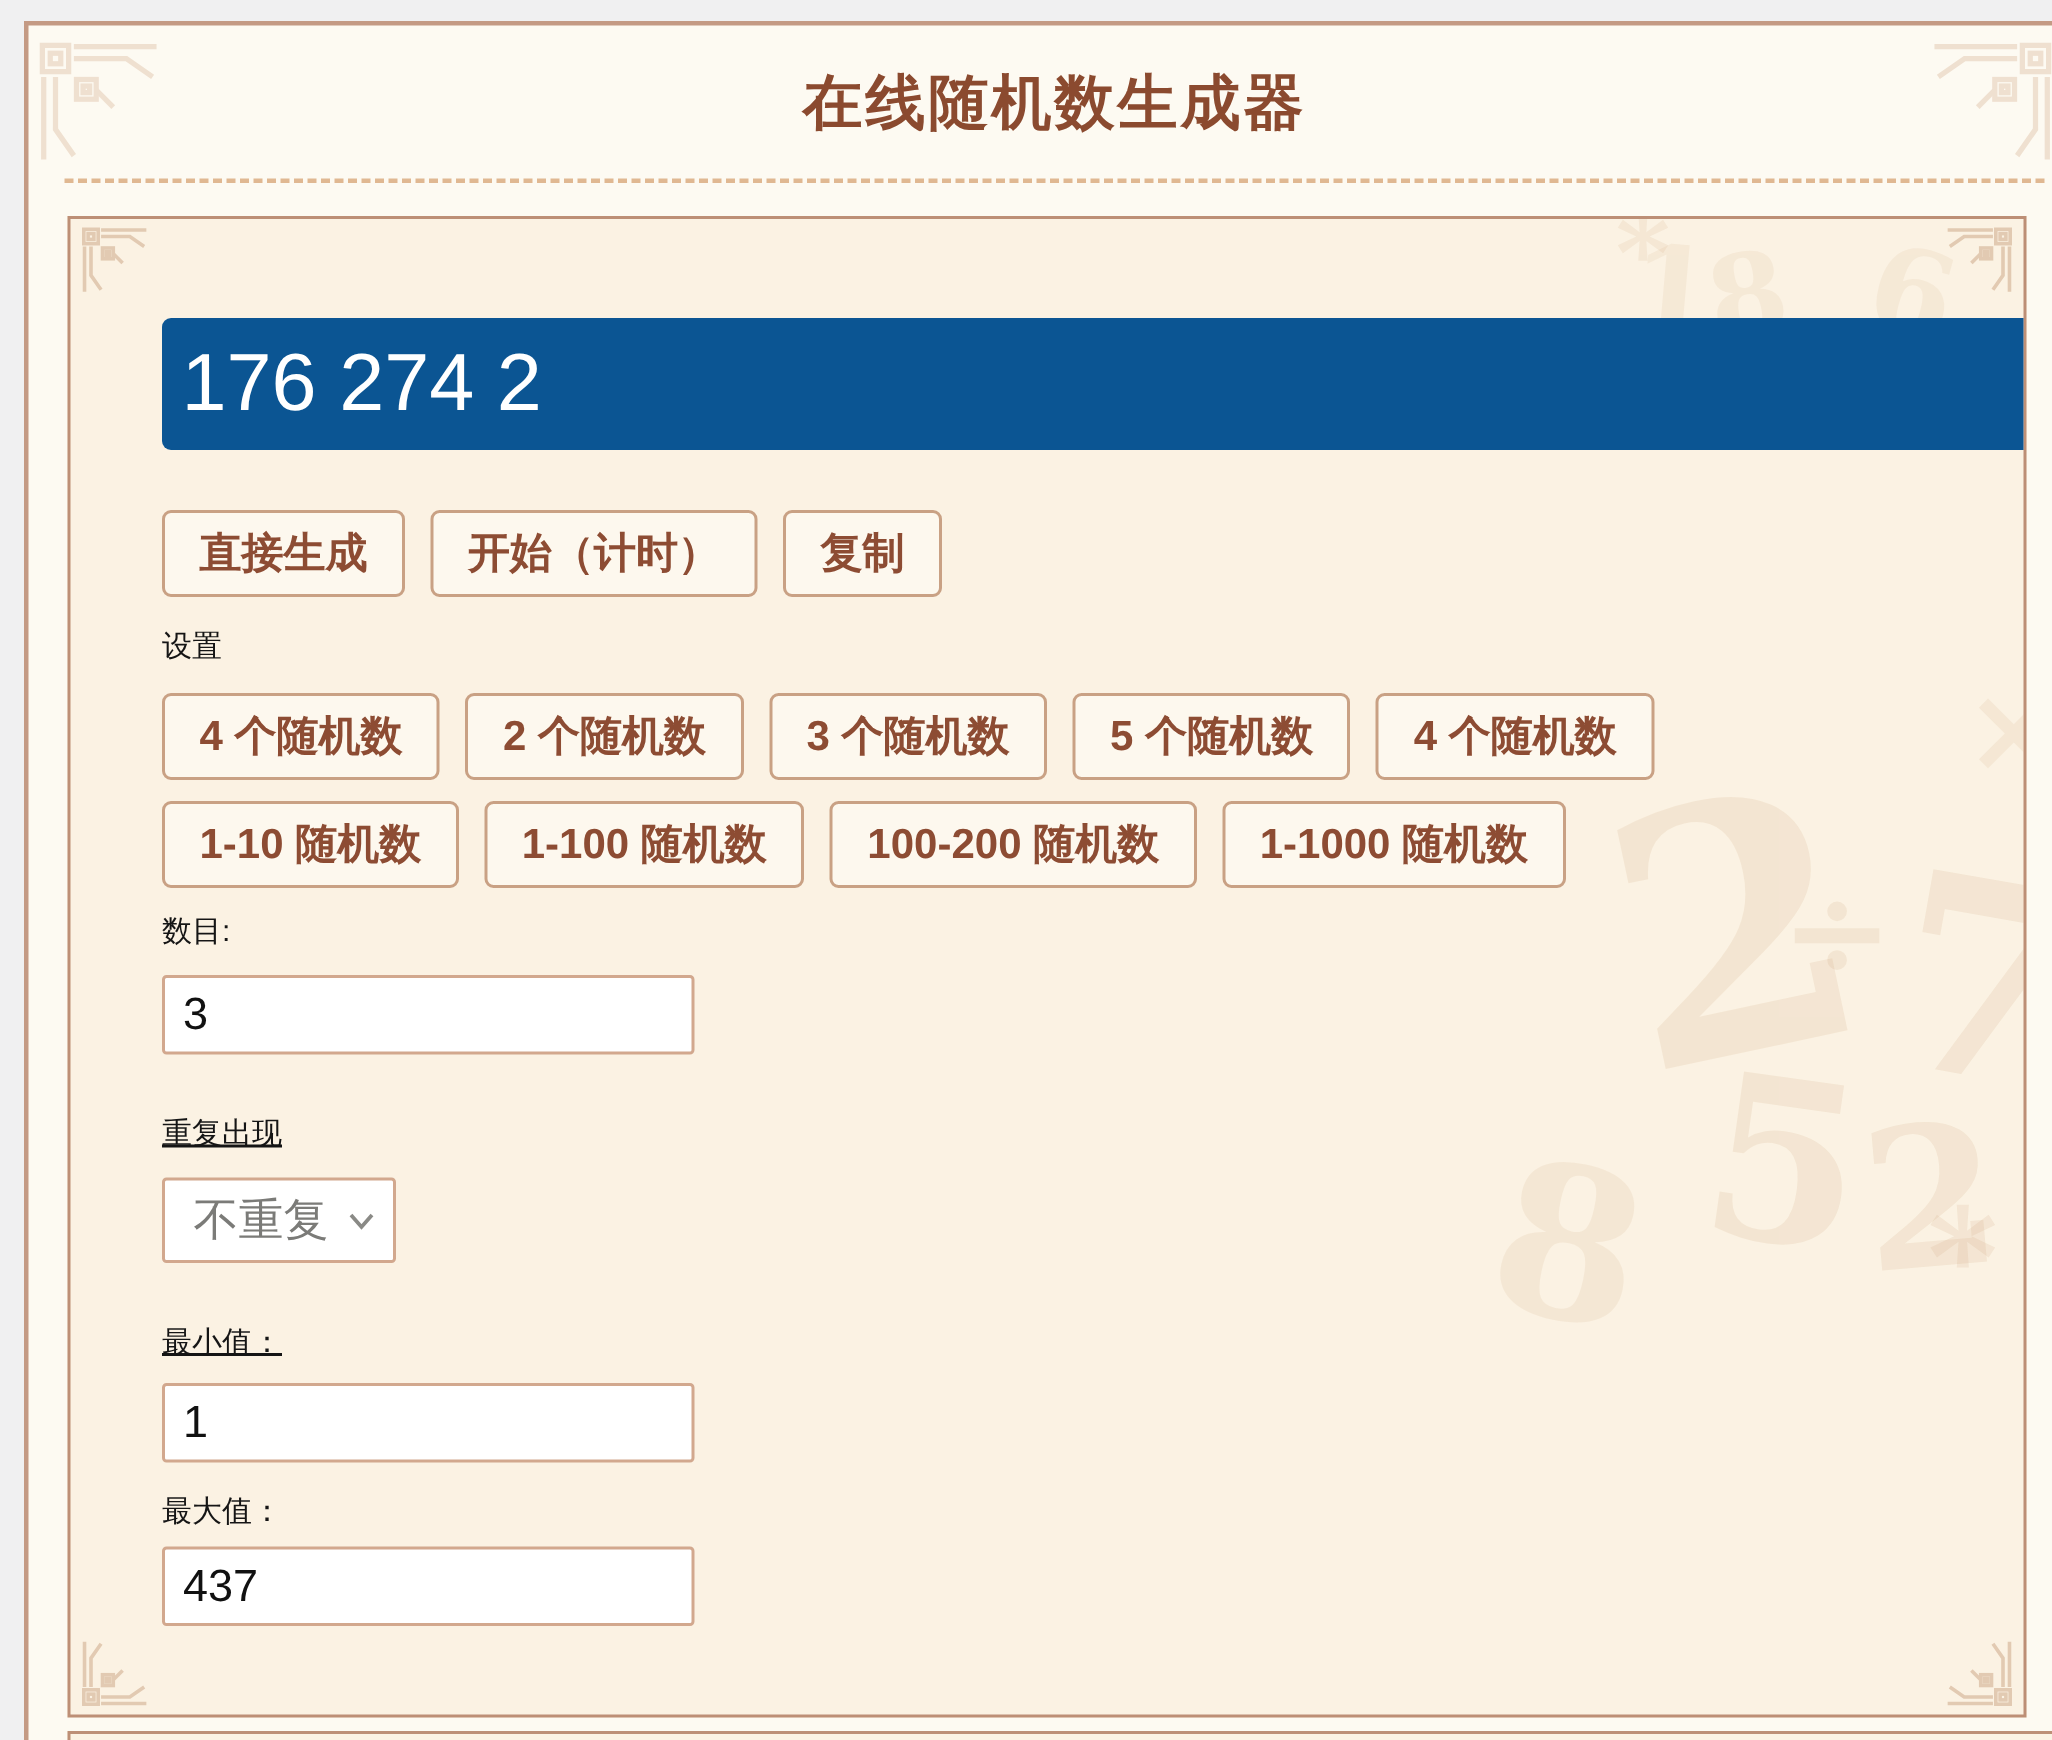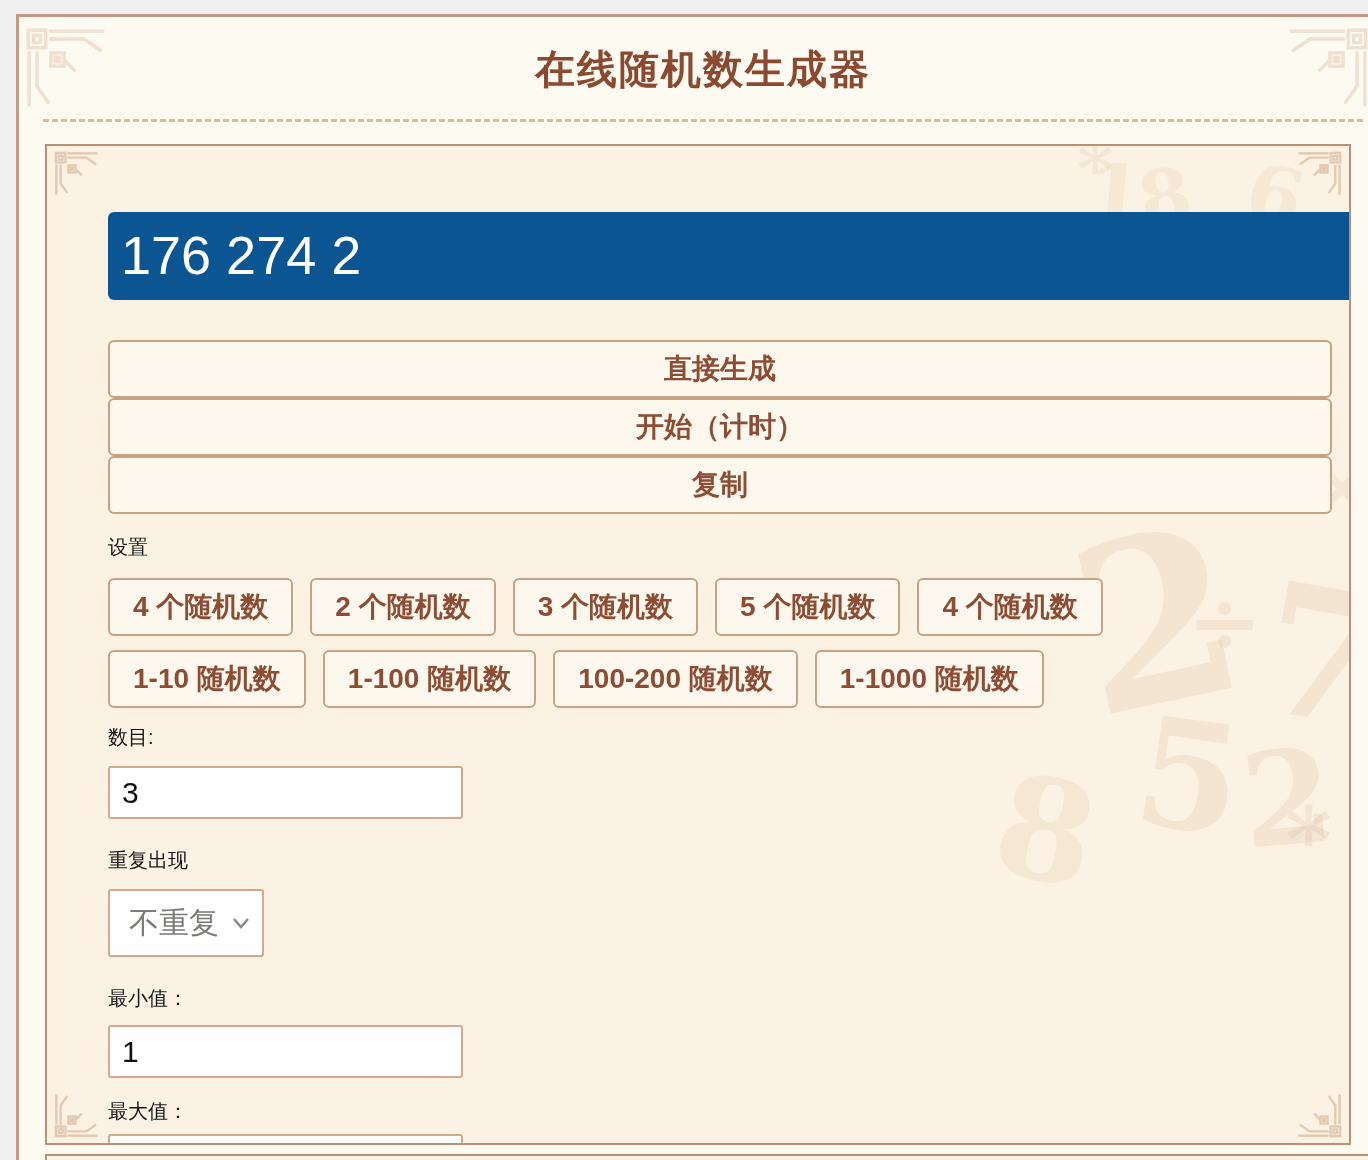--- a/index.html
+++ b/index.html
@@ -26,39 +26,39 @@
     background:#fbf2e3;border:2px solid #bd8f76;box-sizing:border-box;
     position:relative;overflow:hidden;
   }
   .panel-content{position:relative;padding:66px 0 0 61px;z-index:2;}
   .result-display{
     width:1304px;height:88px;box-sizing:border-box;
     background:#0b5593;border-radius:6px;color:#ffffff;
     font-size:54px;line-height:86px;padding-left:13px;
     white-space:nowrap;overflow:hidden;
   }
-  .btn-row{margin-top:40px;display:flex;flex-direction:column;}
+  .btn-row{margin-top:40px;display:flex;}
   .btn{
     display:inline-flex;align-items:center;justify-content:center;
     height:58px;box-sizing:border-box;padding:0 23px;margin-right:17px;
     background:#fdf8ee;border:2px solid #c9a184;border-radius:6px;
     font-size:28px;font-weight:bold;color:#8d4c33;cursor:pointer;
     white-space:nowrap;
   }
   .field-label{margin-top:16px;font-size:20px;line-height:34px;color:#151515;}
   .row-presets{margin-top:14px;display:flex;}
   .text-input{
     display:block;margin-top:12px;width:355px;height:53px;box-sizing:border-box;
     background:#ffffff;border:2px solid #d2a88e;border-radius:3px;
     font-size:30px;color:#111;padding:0 12px;
     font-family:"Liberation Sans","DejaVu Sans",sans-serif;
   }
-  .label-gap{margin-top:24px;}
+  .label-gap{margin-top:36px;text-decoration:underline;}
   .select-box{
-    margin-top:12px;width:156px;height:68px;box-sizing:border-box;
+    margin-top:12px;width:156px;height:57px;box-sizing:border-box;
     background:#ffffff;border:2px solid #d2a88e;border-radius:3px;
     display:flex;align-items:center;justify-content:space-between;
     padding:0 12px 0 19px;cursor:pointer;
   }
   .select-box .sel-text{font-size:30px;color:#7b7b78;}
   .section-footer{
     margin:9px 0 0 26px;width:1380px;height:80px;
     background:#fbf2e3;border:2px solid #bd8f76;box-sizing:border-box;
   }
   .corner{position:absolute;pointer-events:none;z-index:1;}

